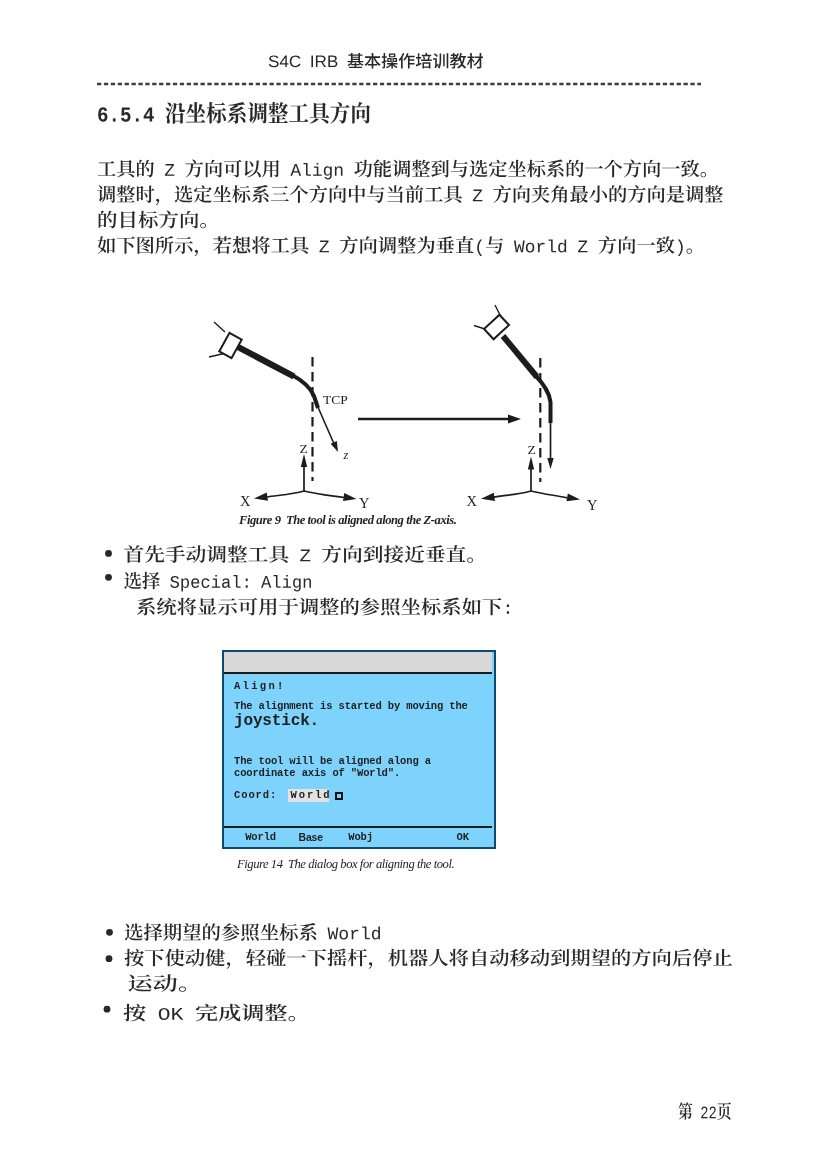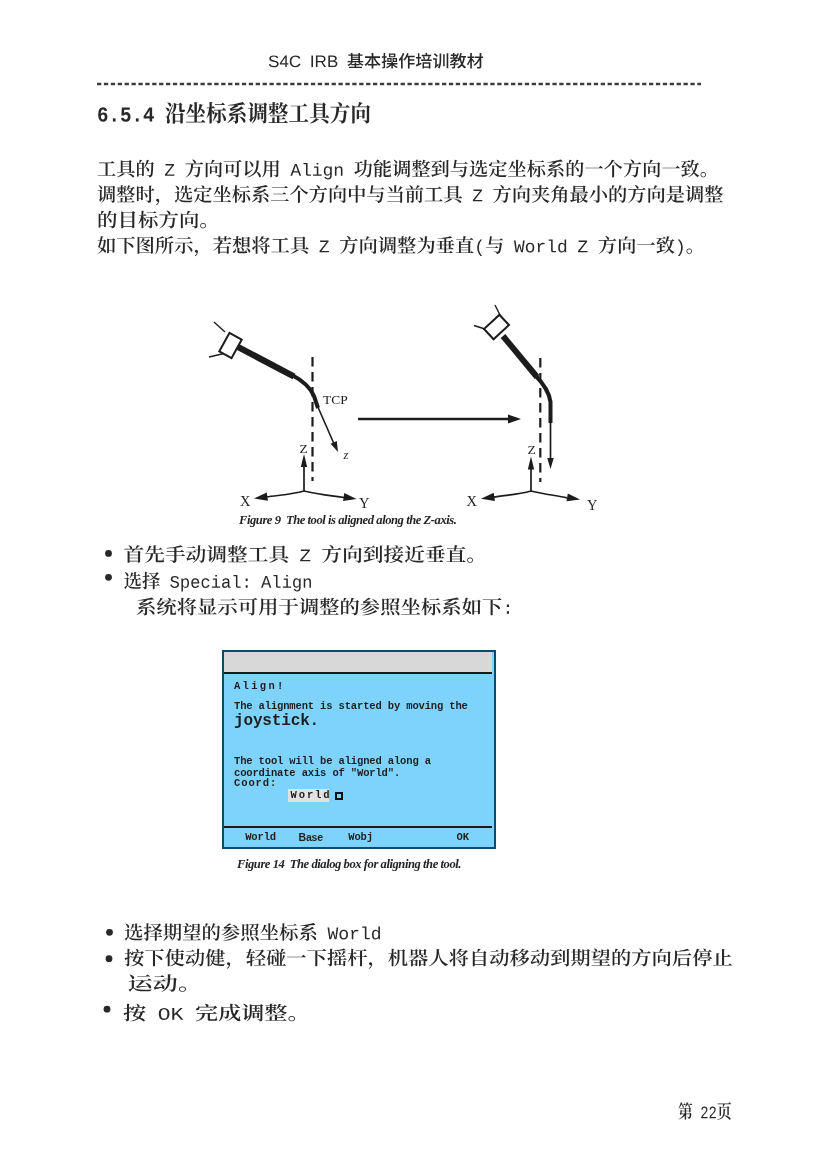--- a/index.html
+++ b/index.html
@@ -1,32 +1,32 @@
 <!DOCTYPE html>
 <html><head><meta charset="utf-8"><style>html,body{margin:0;padding:0;background:#fff}#pg{position:relative;width:830px;height:1174px;overflow:hidden;filter:blur(0.45px)}</style></head><body>
 <div id="pg">
     <div style="position:absolute;left:222px;top:650px;width:270px;height:195px;border:2px solid #0c4a6e;background:#7dd3fc">
       <div style="position:absolute;left:0;top:0;width:268px;height:20px;background:#d8d8d8;border-bottom:2px solid #1a1a1a"></div>
       <div style="position:absolute;left:10px;top:27.8px;font-family:'Liberation Mono',monospace;font-weight:bold;font-size:10.5px;letter-spacing:-0.15px;color:#1f1f1f;white-space:pre;letter-spacing:2.3px">Align!</div>
       <div style="position:absolute;left:10px;top:47.8px;font-family:'Liberation Mono',monospace;font-weight:bold;font-size:10.5px;letter-spacing:-0.15px;color:#1f1f1f;white-space:pre">The alignment is started by moving the</div>
       <div style="position:absolute;left:10px;top:60.2px;font-family:'Liberation Mono',monospace;font-weight:bold;font-size:16px;letter-spacing:-0.15px;color:#1f1f1f;white-space:pre">joystick.</div>
       <div style="position:absolute;left:10px;top:102.8px;font-family:'Liberation Mono',monospace;font-weight:bold;font-size:10.5px;letter-spacing:-0.15px;color:#1f1f1f;white-space:pre">The tool will be aligned along a</div>
       <div style="position:absolute;left:10px;top:115.3px;font-family:'Liberation Mono',monospace;font-weight:bold;font-size:10.5px;letter-spacing:-0.15px;color:#1f1f1f;white-space:pre">coordinate axis of "World".</div>
-      <div style="position:absolute;left:10px;top:125px;font-family:'Liberation Mono',monospace;font-weight:bold;font-size:10.5px;letter-spacing:-0.15px;color:#1f1f1f;white-space:pre;letter-spacing:0.9px">Coord:</div>
+      <div style="position:absolute;left:10px;top:137px;font-family:'Liberation Mono',monospace;font-weight:bold;font-size:10.5px;letter-spacing:-0.15px;color:#1f1f1f;white-space:pre;letter-spacing:0.9px">Coord:</div>
       <div style="position:absolute;left:63.8px;top:136.5px;width:41px;height:13px;background:#e2e2e2"></div>
       <div style="position:absolute;left:66.5px;top:136.6px;font-family:'Liberation Mono',monospace;font-weight:bold;font-size:10.5px;letter-spacing:-0.15px;color:#1f1f1f;white-space:pre;letter-spacing:1.9px">World</div>
       <div style="position:absolute;left:110.7px;top:140.3px;width:8.5px;height:8px;border:2.6px solid #111;box-sizing:border-box"></div>
       <div style="position:absolute;left:0;top:173.5px;width:268px;border-top:2px solid #1a1a1a"></div>
       <div style="position:absolute;left:21.2px;top:179.3px;font-family:'Liberation Mono',monospace;font-weight:bold;font-size:10.5px;letter-spacing:-0.15px;color:#1f1f1f;white-space:pre">World</div>
       <div style="position:absolute;left:74.5px;top:179.3px;font-family:Liberation Sans, sans-serif;font-weight:bold;font-size:10.5px;letter-spacing:-0.15px;color:#1f1f1f;white-space:pre">Base</div>
       <div style="position:absolute;left:124.3px;top:179.3px;font-family:'Liberation Mono',monospace;font-weight:bold;font-size:10.5px;letter-spacing:-0.15px;color:#1f1f1f;white-space:pre">Wobj</div>
       <div style="position:absolute;left:232.6px;top:179.3px;font-family:'Liberation Mono',monospace;font-weight:bold;font-size:10.5px;letter-spacing:-0.15px;color:#1f1f1f;white-space:pre">OK</div>
     </div>
     <div style="position:absolute;left:239px;top:513px;font-family:'Liberation Serif',serif;font-style:italic;font-weight:bold;font-size:12.6px;color:#242424;white-space:pre;letter-spacing:-0.45px">Figure 9  The tool is aligned along the Z-axis.</div>
-    <div style="position:absolute;left:237px;top:857px;font-family:'Liberation Serif',serif;font-style:italic;font-weight:bold;font-size:12.6px;color:#242424;white-space:pre;letter-spacing:-0.45px">Figure 14  The dialog box for aligning the tool.</div>
+    <div style="position:absolute;left:237px;top:857px;font-family:'Liberation Serif',serif;font-style:italic;font-weight:normal;font-size:12.6px;color:#242424;white-space:pre;letter-spacing:-0.45px">Figure 14  The dialog box for aligning the tool.</div>
     <svg width="830" height="1174" viewBox="0 0 830 1174" style="position:absolute;left:0;top:0">
       <defs>
         <path id="g0" d="M1272 -389Q1272 -194 1120 -87Q967 20 690 20Q175 20 93 -338L278 -375Q310 -248 414 -188Q518 -129 697 -129Q882 -129 982 -192Q1083 -256 1083 -379Q1083 -448 1052 -491Q1020 -534 963 -562Q906 -590 827 -609Q748 -628 652 -650Q485 -687 398 -724Q312 -761 262 -806Q212 -852 186 -913Q159 -974 159 -1053Q159 -1234 298 -1332Q436 -1430 694 -1430Q934 -1430 1061 -1356Q1188 -1283 1239 -1106L1051 -1073Q1020 -1185 933 -1236Q846 -1286 692 -1286Q523 -1286 434 -1230Q345 -1174 345 -1063Q345 -998 380 -956Q414 -913 479 -884Q544 -854 738 -811Q803 -796 868 -780Q932 -765 991 -744Q1050 -722 1102 -693Q1153 -664 1191 -622Q1229 -580 1250 -523Q1272 -466 1272 -389Z"></path>
         <path id="g1" d="M881 -319L881 0L711 0L711 -319L47 -319L47 -459L692 -1409L881 -1409L881 -461L1079 -461L1079 -319ZM711 -1206Q709 -1200 683 -1153Q657 -1106 644 -1087L283 -555L229 -481L213 -461L711 -461Z"></path>
         <path id="g2" d="M792 -1274Q558 -1274 428 -1124Q298 -973 298 -711Q298 -452 434 -294Q569 -137 800 -137Q1096 -137 1245 -430L1401 -352Q1314 -170 1156 -75Q999 20 791 20Q578 20 422 -68Q267 -157 186 -322Q104 -486 104 -711Q104 -1048 286 -1239Q468 -1430 790 -1430Q1015 -1430 1166 -1342Q1317 -1254 1388 -1081L1207 -1021Q1158 -1144 1050 -1209Q941 -1274 792 -1274Z"></path>
         <path id="g3" d="M189 0L189 -1409L380 -1409L380 0Z"></path>
         <path id="g4" d="M1164 0L798 -585L359 -585L359 0L168 0L168 -1409L831 -1409Q1069 -1409 1198 -1302Q1328 -1196 1328 -1006Q1328 -849 1236 -742Q1145 -635 984 -607L1384 0ZM1136 -1004Q1136 -1127 1052 -1192Q969 -1256 812 -1256L359 -1256L359 -736L820 -736Q971 -736 1054 -806Q1136 -877 1136 -1004Z"></path>
         <path id="g5" d="M1258 -397Q1258 -209 1121 -104Q984 0 740 0L168 0L168 -1409L680 -1409Q1176 -1409 1176 -1067Q1176 -942 1106 -857Q1036 -772 908 -743Q1076 -723 1167 -630Q1258 -538 1258 -397ZM984 -1044Q984 -1158 906 -1207Q828 -1256 680 -1256L359 -1256L359 -810L680 -810Q833 -810 908 -868Q984 -925 984 -1044ZM1065 -412Q1065 -661 715 -661L359 -661L359 -153L730 -153Q905 -153 985 -218Q1065 -283 1065 -412Z"></path>
         <path id="g6" d="M89 -757L915 -757L915 -679L89 -679ZM123 -22L884 -22L884 57L123 57ZM291 -622L707 -622L707 -554L291 -554ZM291 -495L707 -495L707 -427L291 -427ZM40 -367L960 -367L960 -288L40 -288ZM257 -187L744 -187L744 -110L257 -110ZM236 -844L330 -844L330 -324L236 -324ZM673 -843L769 -843L769 -323L673 -323ZM450 -261L546 -261L546 23L450 23ZM292 -345L371 -315Q341 -263 296 -216Q251 -168 198 -130Q146 -92 91 -67Q85 -78 74 -91Q63 -104 52 -117Q40 -130 30 -139Q82 -159 132 -190Q181 -222 223 -262Q265 -303 292 -345ZM712 -345Q739 -304 780 -266Q821 -229 871 -199Q921 -169 972 -150Q963 -142 950 -129Q938 -116 928 -102Q917 -88 910 -77Q857 -100 806 -138Q754 -175 711 -221Q668 -267 638 -316Z"></path>
         <path id="g7" d="M62 -641L940 -641L940 -544L62 -544ZM226 -191L772 -191L772 -95L226 -95ZM449 -844L549 -844L549 84L449 84ZM364 -607L451 -582Q414 -477 361 -380Q308 -284 242 -204Q176 -125 101 -71Q93 -82 81 -96Q69 -111 56 -124Q43 -138 31 -147Q103 -193 167 -266Q231 -339 282 -427Q333 -515 364 -607ZM632 -604Q663 -514 714 -428Q765 -342 830 -272Q896 -202 968 -157Q956 -147 942 -132Q928 -118 915 -102Q902 -87 893 -74Q818 -127 753 -206Q688 -284 636 -380Q583 -476 546 -579Z"></path>

